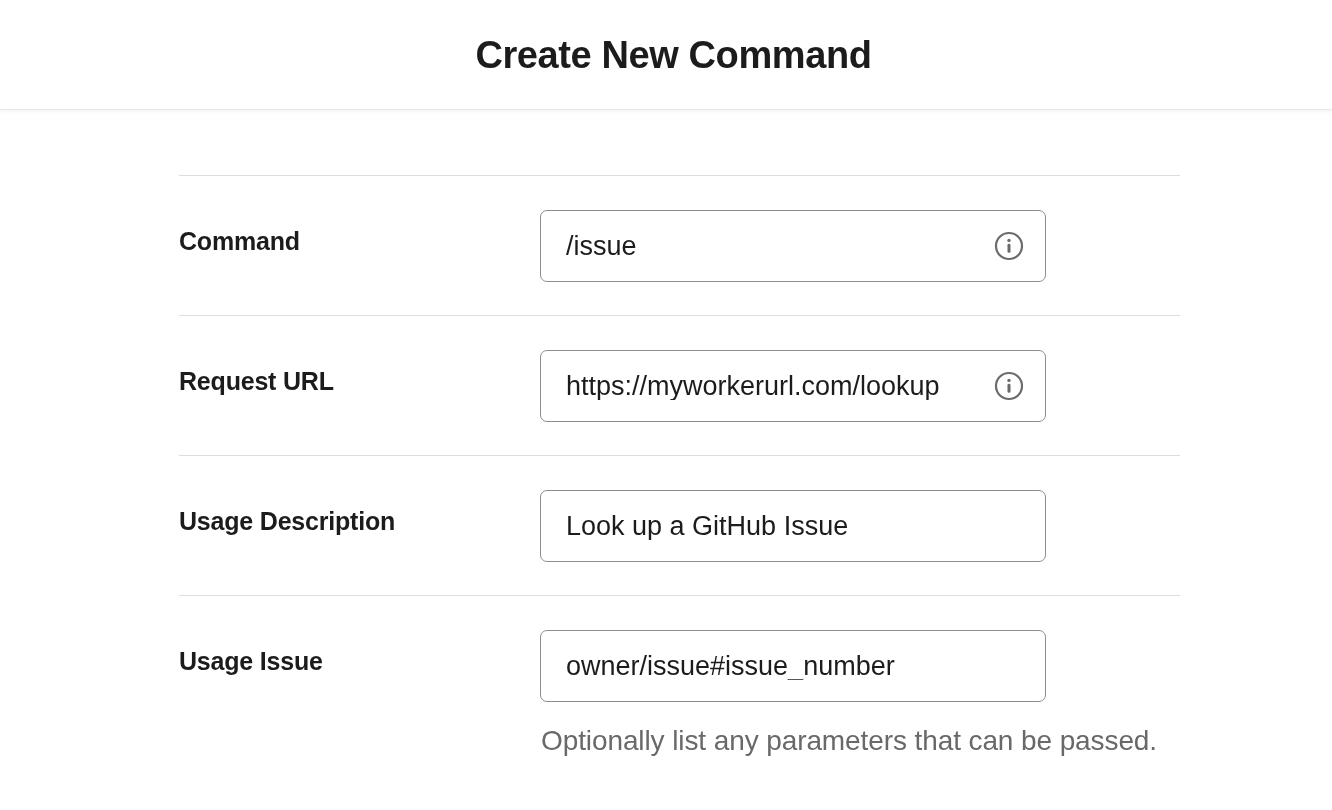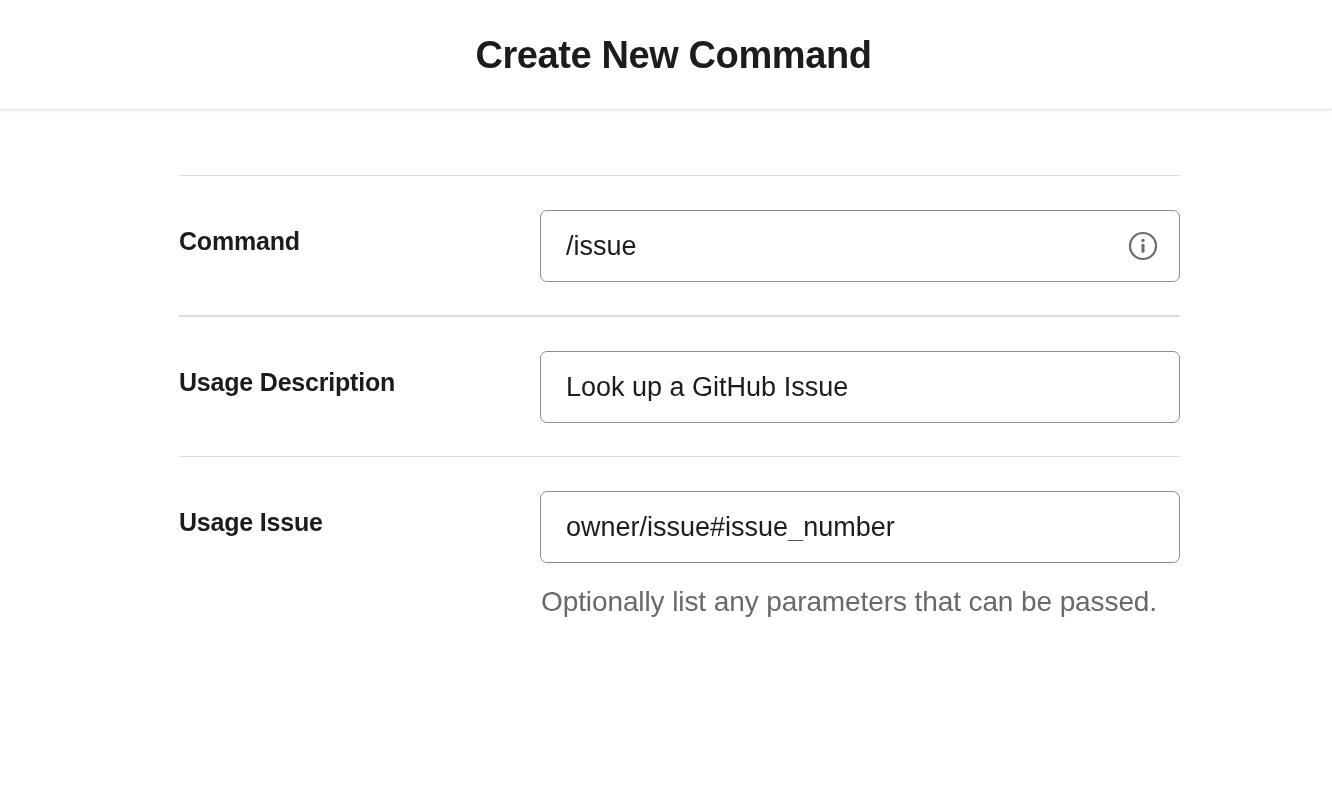--- a/index.html
+++ b/index.html
@@ -82,21 +82,21 @@
     letter-spacing: -0.2px;
     line-height: 1.1;
   }
   .row-field-col {
     flex: 1 1 auto;
     min-width: 0;
   }
 
   .text-input {
     position: relative;
-    width: 640px;
+    width: 506px;
     height: 72px;
     box-sizing: border-box;
     border: 1.5px solid #8d8d8d;
     border-radius: 7px;
     background: #ffffff;
     display: flex;
     align-items: center;
   }
   .text-input .value {
     font-size: 27px;
@@ -159,20 +159,37 @@
               <circle cx="15" cy="9.4" r="1.7" fill="#6b6b6b"></circle>
               <rect x="13.5" y="12.8" width="3" height="9" rx="1.4" fill="#6b6b6b"></rect>
             </svg>
           </span>
         </div>
       </div>
     </div>
 
     <hr class="divider">
 
+    <div class="form-row">
+      <div class="row-label-col">
+        <div class="row-label">Request URL</div>
+      </div>
+      <div class="row-field-col">
+        <div class="text-input">
+          <span class="value">https://myworkerurl.com/lookup</span>
+          <span class="info-icon">
+            <svg width="30" height="30" viewBox="0 0 30 30" aria-hidden="true">
+              <circle cx="15" cy="15" r="13" fill="none" stroke="#6b6b6b" stroke-width="2.2"></circle>
+              <circle cx="15" cy="9.4" r="1.7" fill="#6b6b6b"></circle>
+              <rect x="13.5" y="12.8" width="3" height="9" rx="1.4" fill="#6b6b6b"></rect>
+            </svg>
+          </span>
+        </div>
+      </div>
+    </div>
 
     <hr class="divider">
 
     <div class="form-row">
       <div class="row-label-col">
         <div class="row-label">Usage Description</div>
       </div>
       <div class="row-field-col">
         <div class="text-input no-icon">
           <span class="value">Look up a GitHub Issue</span>

